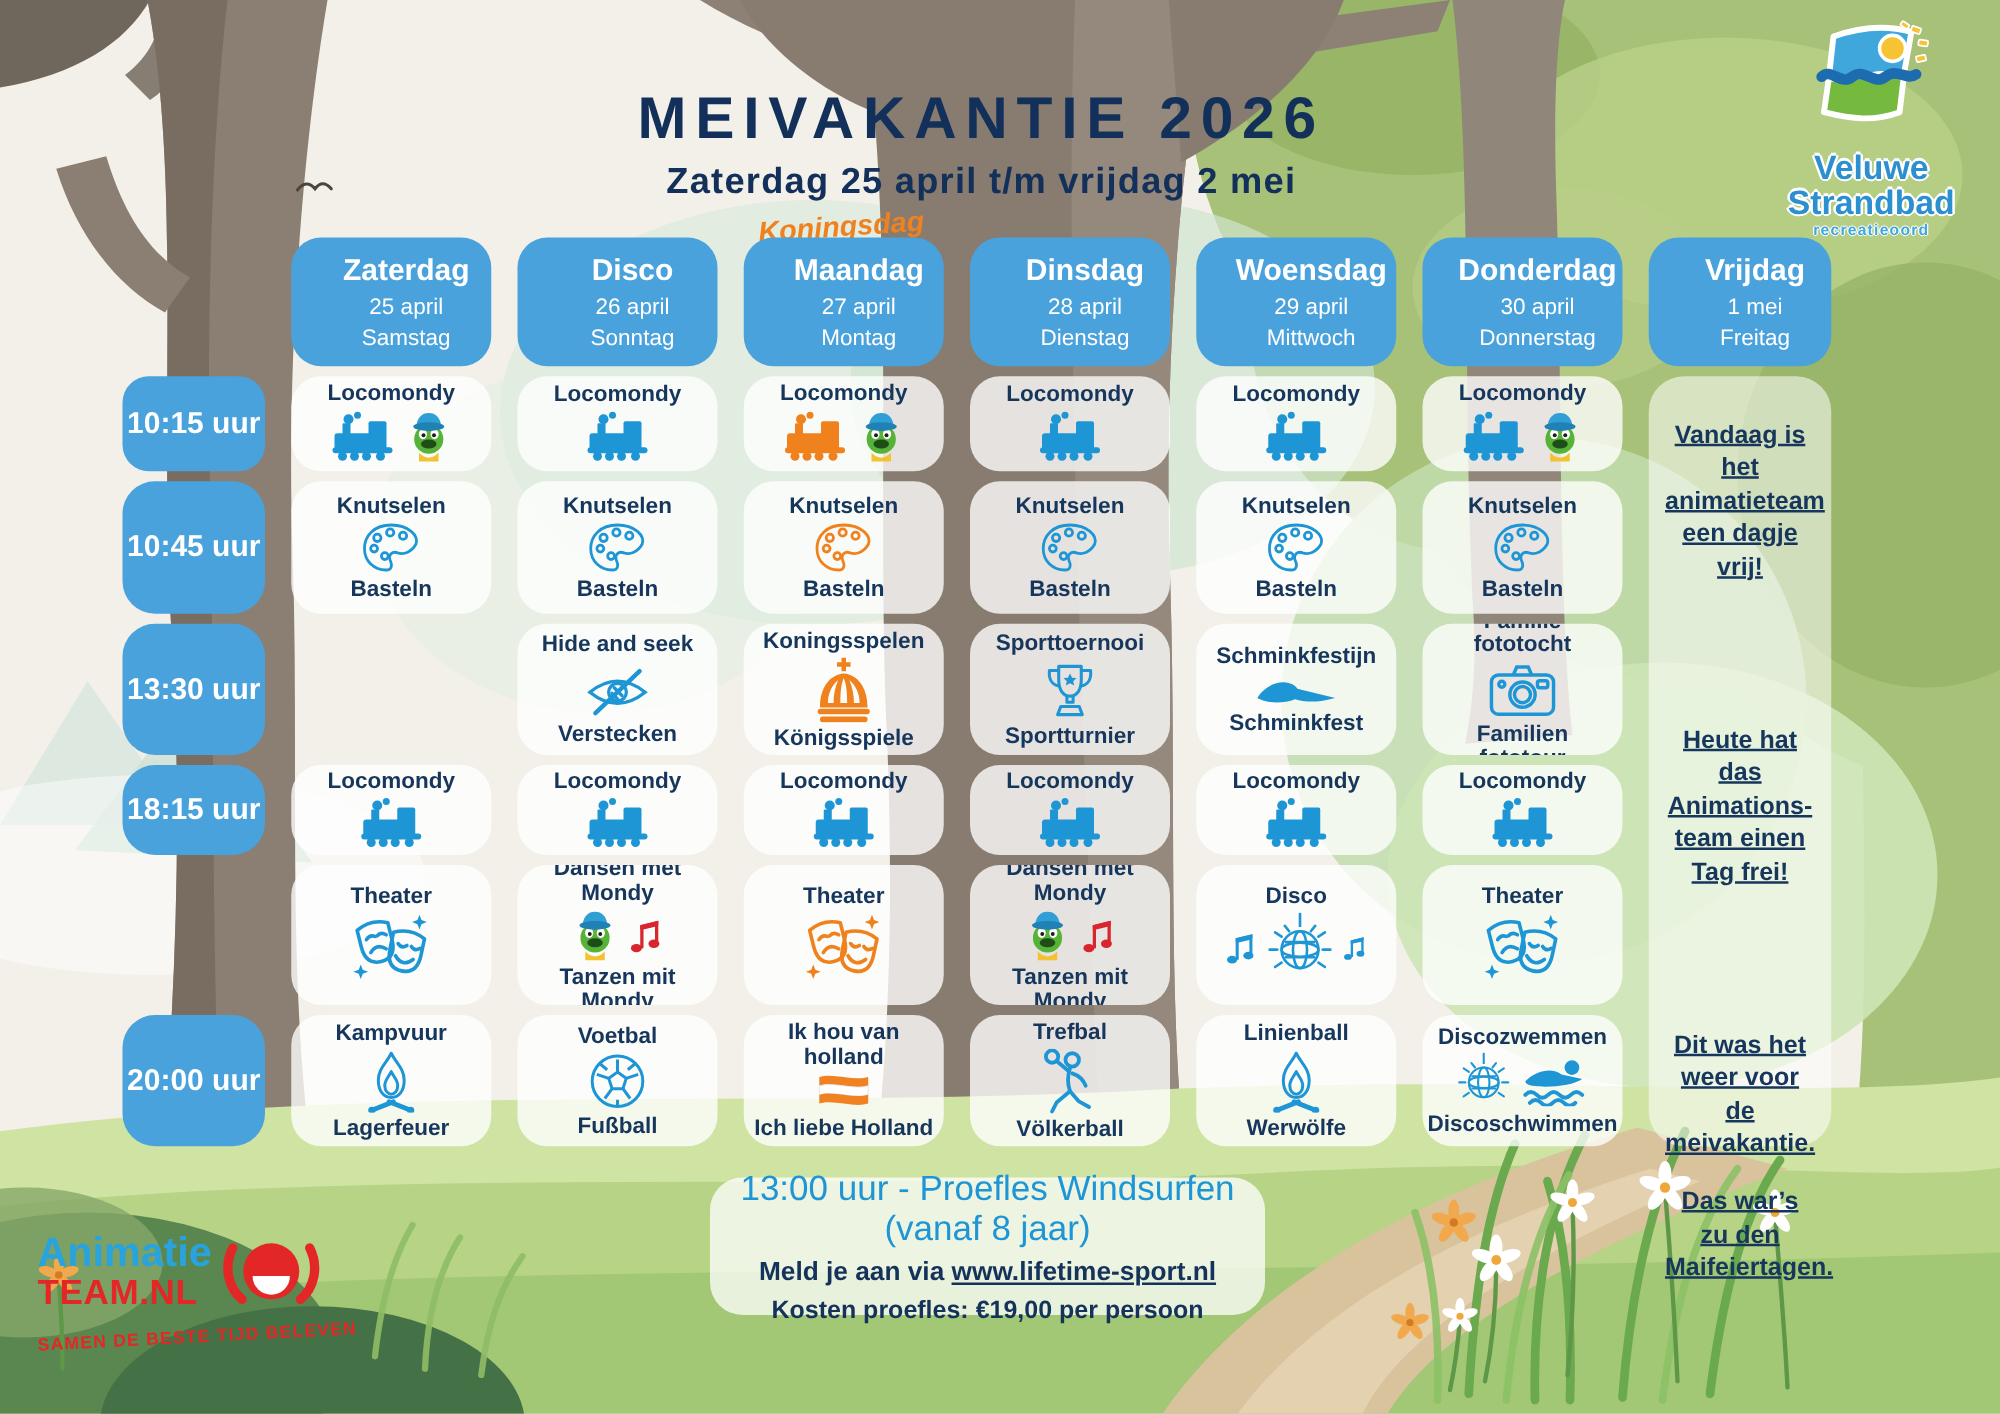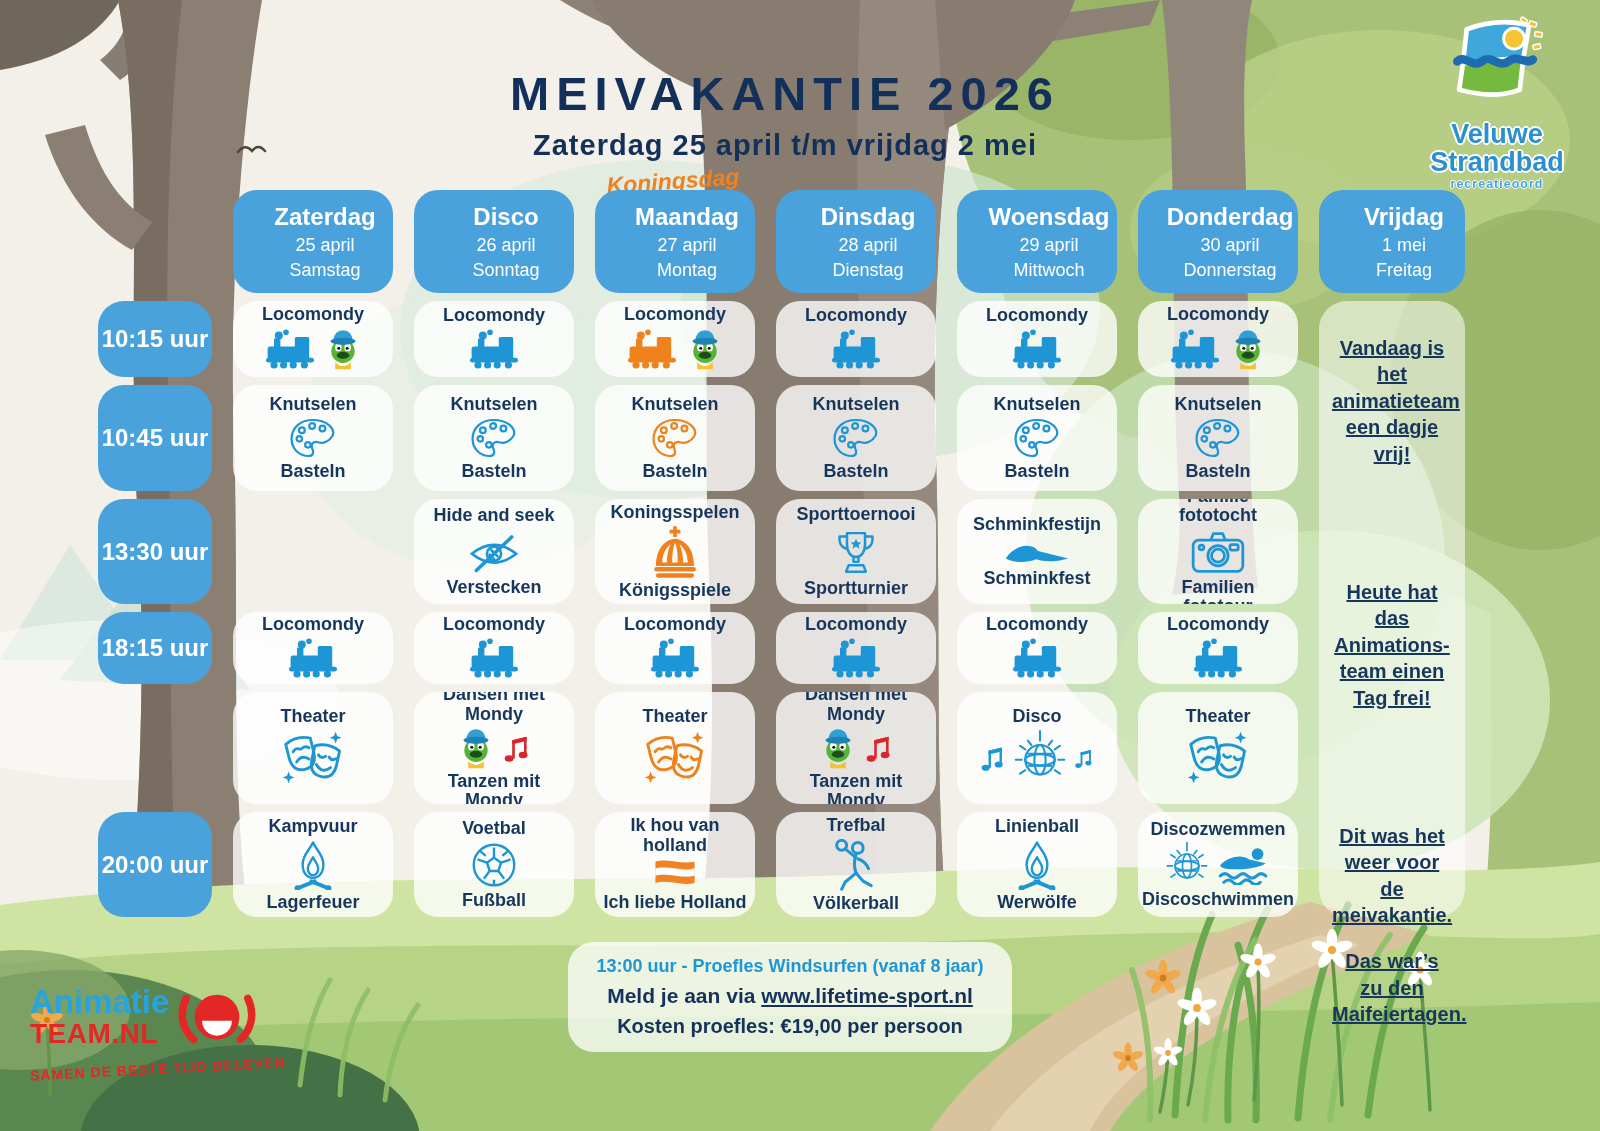--- a/index.html
+++ b/index.html
@@ -44,21 +44,21 @@
         border-radius:28px;padding:34px 13px 10px;color:#16365c;text-align:center;}
   .fb-block{font-size:20px;font-weight:700;line-height:1.32;}
   .fb-block:nth-child(2){margin-top:112px;}
   .fb-block:nth-child(3){margin-top:112px;}
   .fb-block:nth-child(4){margin-top:20px;}
 
   
   .footer-box{position:absolute;left:568px;top:942px;width:444px;height:110px;
         background:rgba(255,255,255,0.75);border-radius:26px;display:flex;flex-direction:column;
         justify-content:center;gap:7px;text-align:center;}
-  .f1{color:var(--iblue);font-size:18px;font-weight:700;}
+  .f1{color:var(--iblue);font-size:28px;font-weight:400;}
   .f2{color:#14325a;font-size:21px;font-weight:700;}
   .f2 a{color:inherit;text-decoration:underline;cursor:pointer;}
   .f3{color:#14325a;font-size:20px;font-weight:700;}
 
   
   .at-logo{position:absolute;left:30px;top:985px;width:250px;}
   .at-row{display:flex;align-items:center;gap:6px;}
   .al-1{color:#29a3dd;font-size:33px;font-weight:800;line-height:0.95;}
   .al-2{color:#e32726;font-size:28px;font-weight:800;letter-spacing:0.5px;}
   .al-tag{color:#e32726;font-size:14px;font-weight:700;letter-spacing:1px;
@@ -440,21 +440,21 @@
       <div class="day-header" style="grid-area: 1 / 7;">
         <div class="dh-day">Donderdag</div>
         <div class="dh-sub">30 april</div>
         <div class="dh-sub">Donnerstag</div>
       </div>
       <div class="day-header" style="grid-area: 1 / 8;">
         <div class="dh-day">Vrijdag</div>
         <div class="dh-sub">1 mei</div>
         <div class="dh-sub">Freitag</div>
       </div>
-      <div class="time-pill" style="grid-area: 2 / 1;">10:15 uur</div>
+      <div class="time-pill" style="grid-area: 2 / 1; border-radius: 21px;">10:15 uur</div>
       <div class="cell tone-blue" style="grid-area: 2 / 2;">
         <div class="act-nl">Locomondy</div>
         <div class="icon-row">
           <span class="ic-wrap">
             <svg width="52" height="40" viewBox="0 0 64 50" aria-hidden="true">
               <use href="#sym-train"></use>
             </svg>
           </span>
           <span class="ic-wrap">
             <svg width="38" height="42" viewBox="0 0 48 54" aria-hidden="true">

